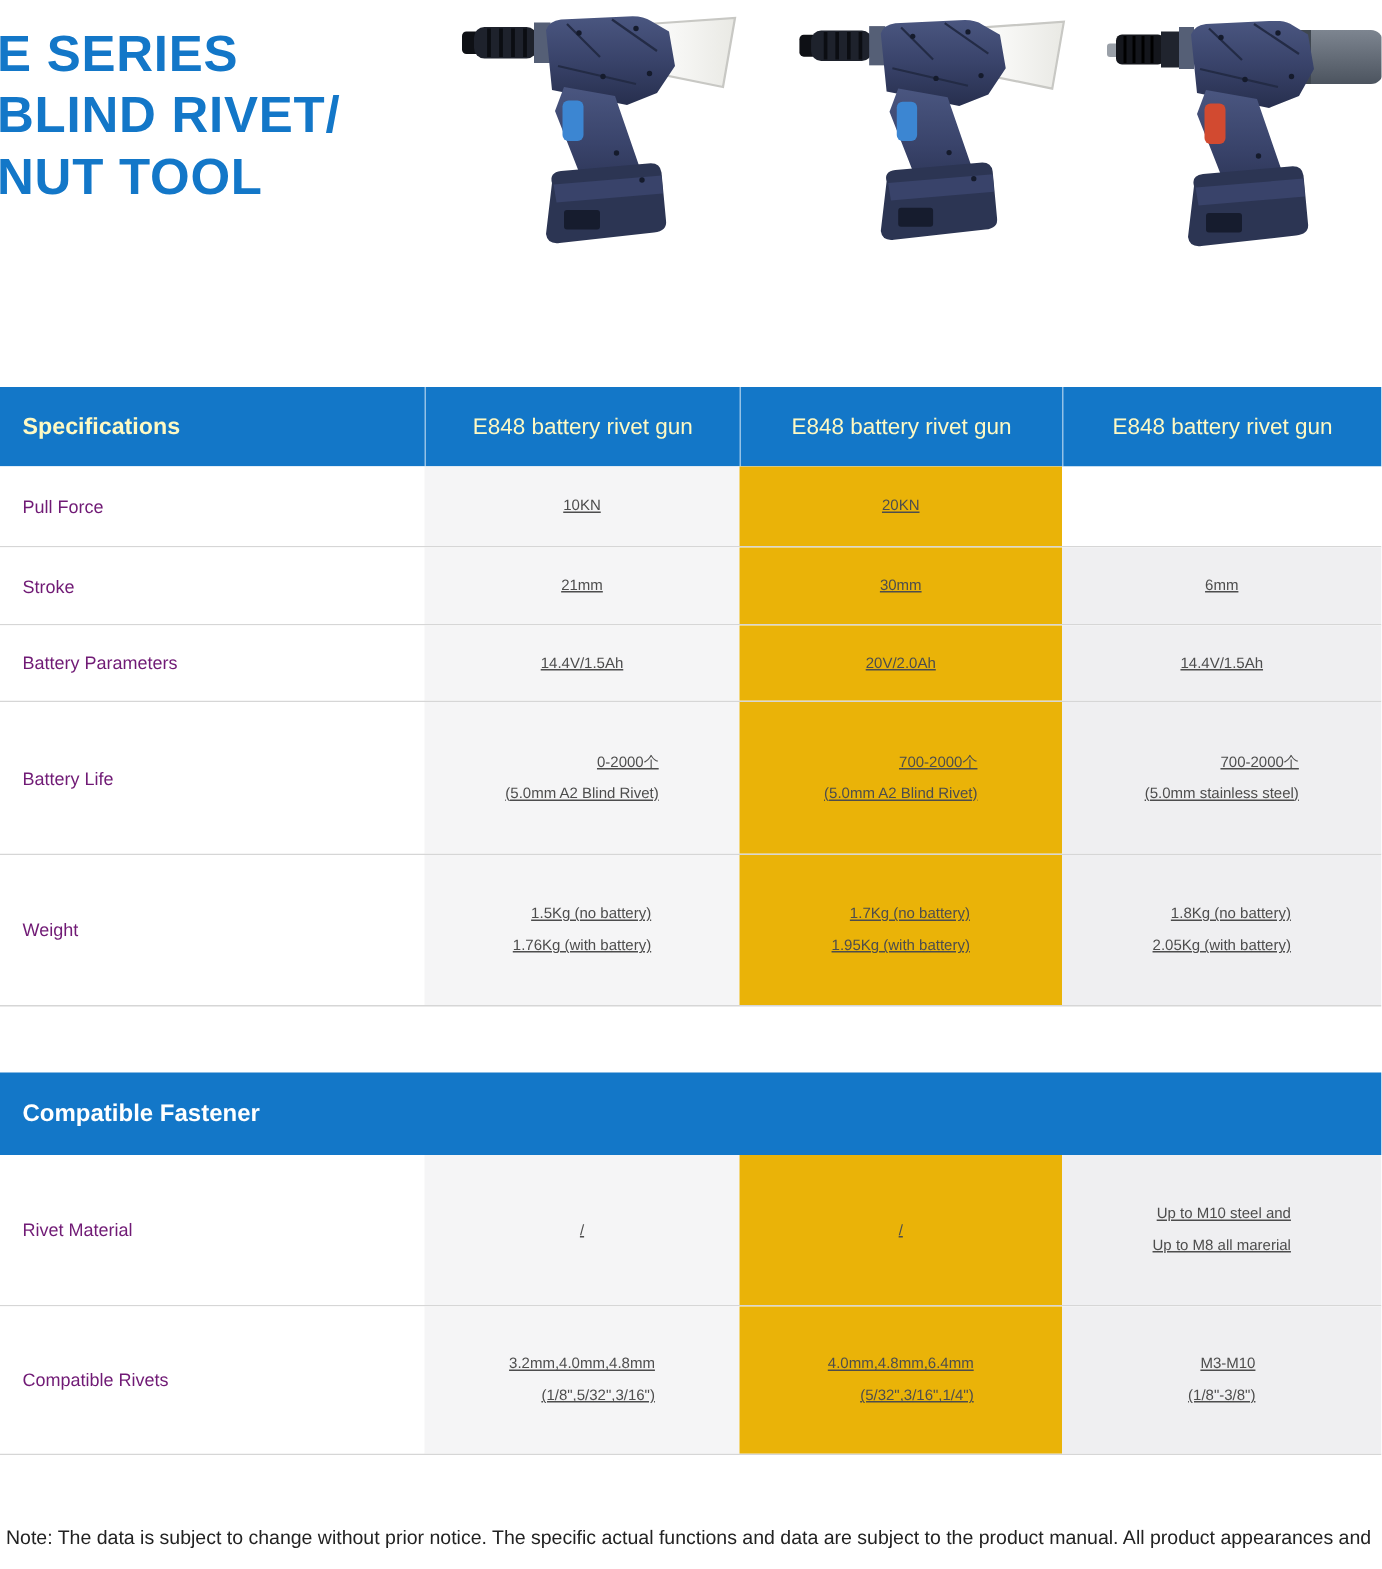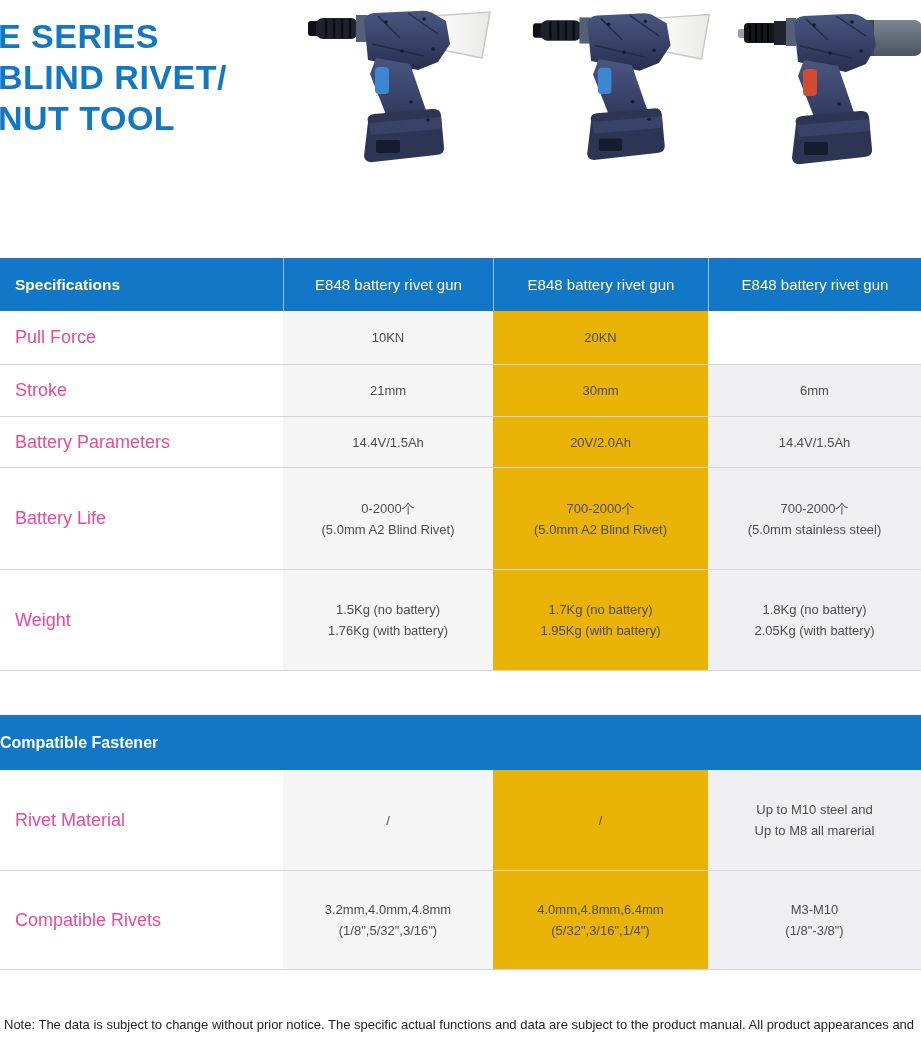--- a/index.html
+++ b/index.html
@@ -20,32 +20,32 @@
   .t-header, .t-row {
     display:grid; grid-template-columns:283px 210px 215px 213px; width:921px;
   }
   .t-header { height:53px; background:#1377C8; color:#fef9c3; }
   .th-label { display:flex; align-items:center; padding-left:15px;
               font-size:15.5px; font-weight:700; }
   .th-col { display:flex; align-items:center; justify-content:center;
             font-size:15px; font-weight:400; border-left:1px solid rgba(255,255,255,.55); }
   .t-row { border-bottom:1px solid #d6d6d6; background:#fff; }
   .cell-label { display:flex; align-items:center; padding-left:15px;
-                font-size:18px; color:#ec4899; background:#fff; }
-  .cell-val { display:flex; align-items:center; justify-content:center; text-align:center;
-              font-size:13px; color:#4d4d4d; line-height:21px; white-space:pre-line; }
+                font-size:12px; color:#701a75; background:#fff; }
+  .cell-val { display:flex; align-items:center; justify-content:center; text-align:right;
+              font-size:10px; color:#4d4d4d; line-height:21px; white-space:pre-line;text-decoration:underline; }
   .col-a { background:#f5f5f6; }
   .col-b { background:#eab308; }
   .col-c { background:#efeff1; }
   .r54{height:54px} .r52{height:52px} .r51{height:51px}
   .r102{height:102px} .r101{height:101px} .r99{height:99px}
 
   .f-section { margin-top:44px; }
   .f-header { width:921px; height:55px; background:#1377C8; color:#fff;
-              display:flex; align-items:center; 
+              display:flex; align-items:center; padding-left:15px;
               font-size:16px; font-weight:700; }
 
   
   .note { margin-top:40px; padding-left:4px; width:916px;
           font-size:13px; color:#222; line-height:30px; }
 </style>
 </head>
 <body>
 
 <div class="page">

